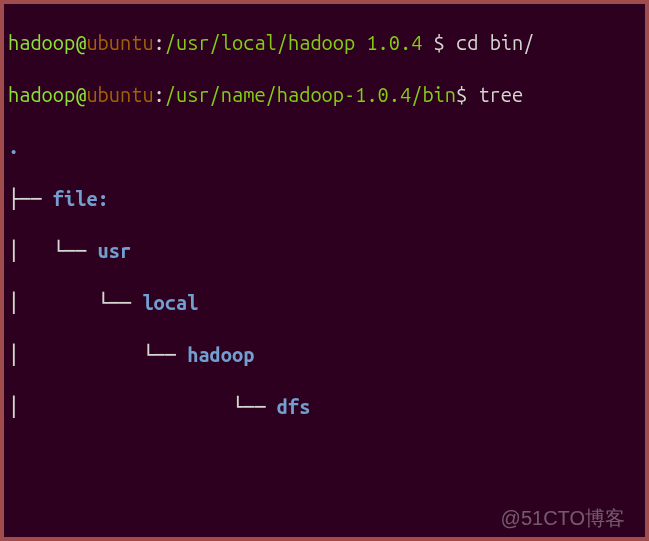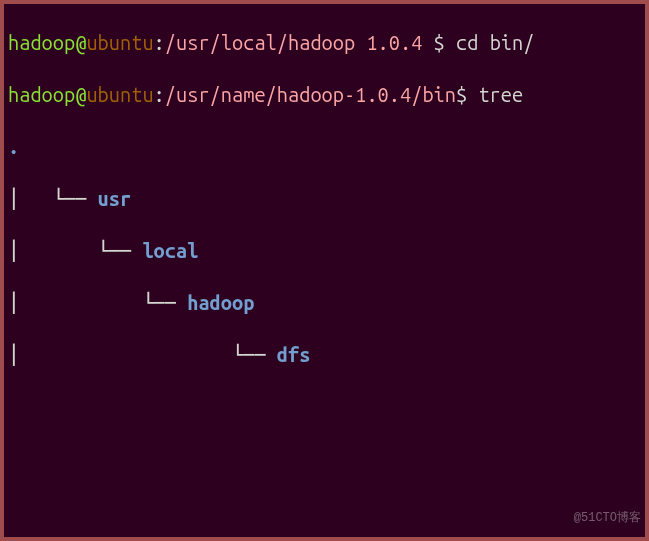--- a/index.html
+++ b/index.html
@@ -18,40 +18,41 @@
     border: 4px solid #a04c4c;
     box-sizing: border-box;
     position: relative;
   }
   .terminal {
     padding: 0 4px;
     white-space: pre;
   }
   .user { color: #8ae234; }
   .host { color: #a16207; }
-  .path { color: #fca5a5; }
+  .path { color: #84cc16; }
   .white { color: #d3d7cf; }
   .dir  { color: #729fcf; font-weight: bold; }
   .branch { color: #d3d7cf; }
   .watermark {
     position: absolute;
-    right: 4px;
+    right: 20px;
     bottom: 6px;
     color: rgba(255,255,255,0.35);
-    font-family: Liberation Mono, monospace;
-    font-size: 12px;
+    font-family: Liberation Sans, sans-serif;
+    font-size: 20px;
   }
 </style>
 </head>
 <body>
 
 <div class="terminal">
 <div><span class="user">hadoop</span><span class="user">@</span><span class="host">ubuntu</span><span class="white">:</span><span class="path">/usr/local/hadoop 1.0.4</span><span class="white"> $ </span><span class="white">cd bin/</span></div>
 <div><span class="user">hadoop</span><span class="user">@</span><span class="host">ubuntu</span><span class="white">:</span><span class="path">/usr/name/hadoop-1.0.4/bin</span><span class="white">$</span><span class="white"> </span><span class="white">tree</span></div>
 <div><span class="dir">.</span></div>
+<div><span class="branch">├── </span><span class="dir">file:</span></div>
 <div><span class="branch">│   └── </span><span class="dir">usr</span></div>
 <div><span class="branch">│       └── </span><span class="dir">local</span></div>
 <div><span class="branch">│           └── </span><span class="dir">hadoop</span></div>
 <div><span class="branch">│                   └── </span><span class="dir">dfs</span></div>
 
 
 
 
 
 

